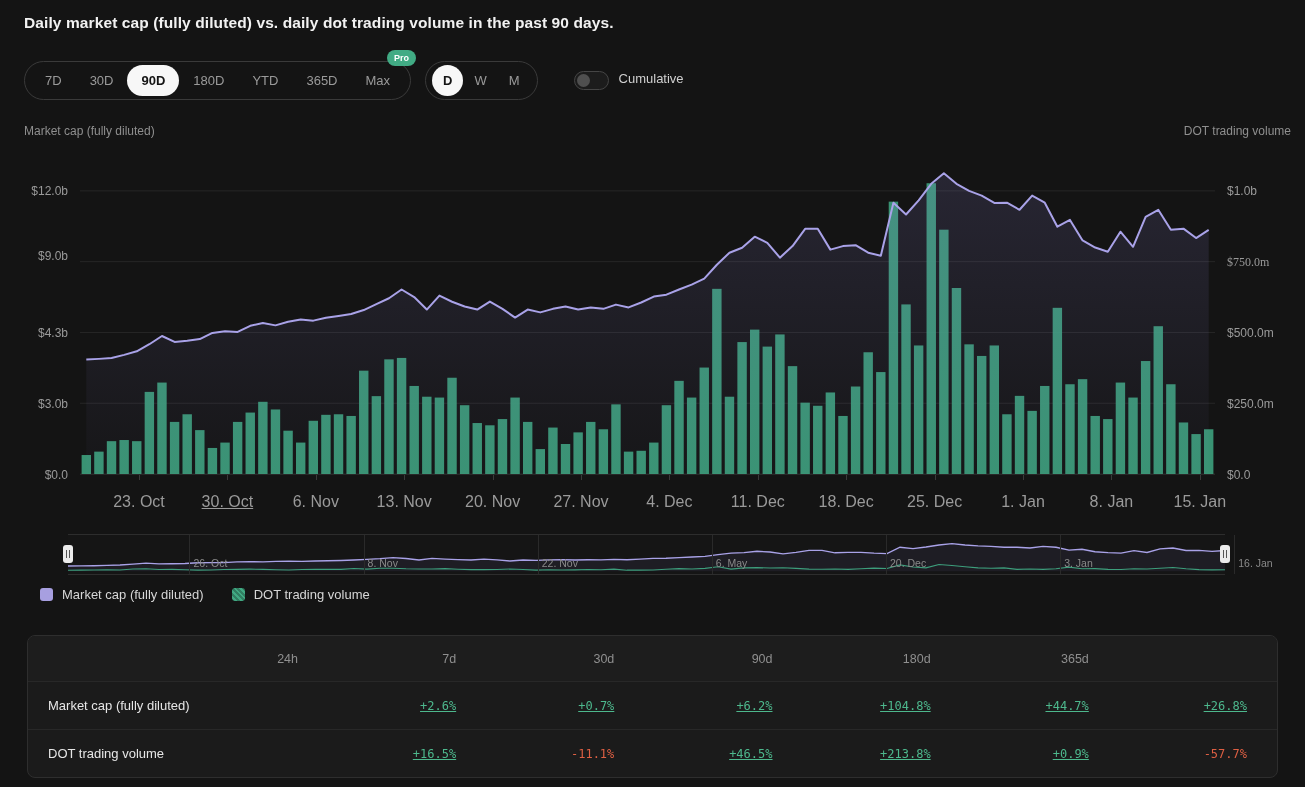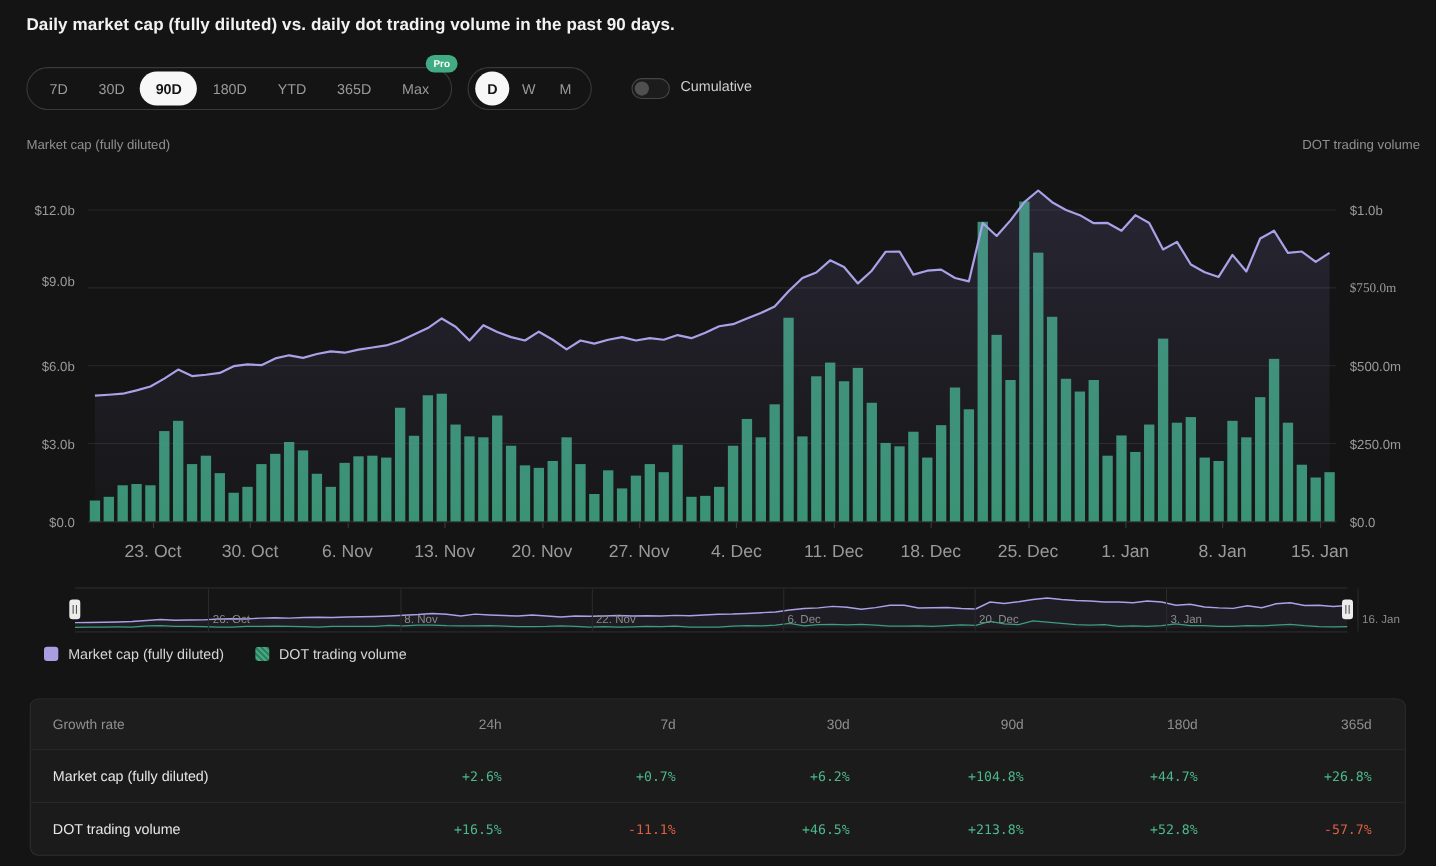--- a/index.html
+++ b/index.html
@@ -58,21 +58,21 @@
 
   
   .growth-table { position:absolute; left:27px; top:635px; width:1251px; border:1px solid #2e2e2e; border-radius:8px; background:#1b1b1b; overflow:hidden; }
   .t-row { display:grid; grid-template-columns:300px repeat(6, 1fr); align-items:center; height:48px; border-top:1px solid #282828; }
   .t-row.header { height:45px; border-top:none; background:#1d1d1d; }
   .t-cell { text-align:right; padding-right:30px; font-size:12.5px; }
   .t-cell.label { text-align:left; padding-left:20px; padding-right:0; font-size:13px; color:#e6e6e6; }
   .t-row.header .t-cell { color:#8f8f8f; }
   .t-row.header .t-cell.label { font-size:12.5px; }
   .val { font-family:"DejaVu Sans Mono", monospace; font-size:12px; }
-  .val.pos { color:#4db88d; }
+  .val.pos { color:#4db88d;text-decoration:underline; }
   .val.neg { color:#dd5f43; }
 </style>
 </head>
 <body>
 
 <div class="page">
 
   <div class="page-title">Daily market cap (fully diluted) vs. daily dot trading volume in the past 90 days.</div>
 
   <div class="controls">
@@ -99,21 +99,21 @@
       <span class="cum-label">Cumulative</span>
     </div>
   </div>
 
   <div class="axis-title left">Market cap (fully diluted)</div>
   <div class="axis-title right">DOT trading volume</div>
 
   <div class="gutter left" id="left-gutter">
       <div class="ytick" style="top: 36px;">$12.0b</div>
       <div class="ytick" style="top: 101px;">$9.0b</div>
-      <div class="ytick" style="top: 178px;">$6.0b</div>
+      <div class="ytick" style="top: 178px;">$4.3b</div>
       <div class="ytick" style="top: 249px;">$3.0b</div>
       <div class="ytick" style="top: 320px;">$0.0</div>
     </div>
   <div class="gutter right" id="right-gutter">
       <div class="ytick" style="top: 36px;">$1.0b</div>
       <div class="ytick" style="top: 107px; font-family: Liberation Serif, serif;">$750.0m</div>
       <div class="ytick" style="top: 178px;">$500.0m</div>
       <div class="ytick" style="top: 249px;">$250.0m</div>
       <div class="ytick" style="top: 320px;">$0.0</div>
     </div>
@@ -224,21 +224,21 @@
           <rect x="1098.77" width="9.41" y="268.31" height="51.69" fill="#3d9e7c" fill-opacity="0.92"></rect>
           <rect x="1111.38" width="9.41" y="279.96" height="40.04" fill="#3d9e7c" fill-opacity="0.92"></rect>
           <rect x="1123.99" width="9.41" y="275.13" height="44.87" fill="#3d9e7c" fill-opacity="0.92"></rect>
         </g>
       <path id="area-path" fill="url(#areaGrad)" stroke="none" d="M6.31,205.22 L18.92,204.51 L31.53,203.56 L44.14,200.48 L56.75,196.93 L69.36,189.83 L81.97,181.55 L94.58,187.47 L107.19,186.28 L119.81,184.63 L132.42,178.47 L145.03,176.82 L157.64,177.53 L170.25,171.37 L182.86,168.53 L195.47,170.90 L208.08,167.35 L220.69,164.98 L233.31,166.17 L245.92,163.33 L258.53,161.43 L271.14,159.54 L283.75,155.52 L296.36,149.60 L308.97,143.68 L321.58,134.93 L334.19,142.50 L346.81,155.04 L359.42,141.08 L372.03,147.23 L384.64,151.97 L397.25,155.04 L409.86,147.00 L422.47,154.33 L435.08,163.09 L447.69,155.04 L460.31,157.88 L472.92,154.33 L485.53,151.97 L498.14,155.04 L510.75,152.91 L523.36,154.33 L535.97,150.07 L548.58,152.91 L561.19,147.94 L573.81,142.03 L586.42,140.13 L599.03,134.93 L611.64,129.96 L624.25,124.04 L636.86,110.08 L649.47,98.01 L662.08,93.04 L674.69,81.91 L687.31,88.07 L699.92,102.98 L712.53,91.38 L725.14,74.10 L737.75,73.87 L750.36,94.93 L762.97,91.38 L775.58,90.43 L788.19,98.01 L800.81,101.08 L813.42,47.83 L826.03,59.67 L838.64,45.47 L851.25,28.90 L863.86,18.25 L876.47,28.90 L889.08,36.00 L901.69,40.73 L914.31,48.07 L926.92,47.83 L939.53,54.93 L952.14,40.73 L964.75,47.83 L977.36,71.97 L989.97,65.11 L1002.58,85.70 L1015.19,92.80 L1027.81,97.06 L1040.42,76.94 L1053.03,92.09 L1065.64,62.03 L1078.25,54.93 L1090.86,75.05 L1103.47,73.87 L1116.08,83.33 L1128.69,75.05 L1128.69,320 L6.305555555555555,320 Z"></path>
       <path id="line-path" fill="none" stroke-width="2" stroke-linejoin="round" d="M6.31,205.22 L18.92,204.51 L31.53,203.56 L44.14,200.48 L56.75,196.93 L69.36,189.83 L81.97,181.55 L94.58,187.47 L107.19,186.28 L119.81,184.63 L132.42,178.47 L145.03,176.82 L157.64,177.53 L170.25,171.37 L182.86,168.53 L195.47,170.90 L208.08,167.35 L220.69,164.98 L233.31,166.17 L245.92,163.33 L258.53,161.43 L271.14,159.54 L283.75,155.52 L296.36,149.60 L308.97,143.68 L321.58,134.93 L334.19,142.50 L346.81,155.04 L359.42,141.08 L372.03,147.23 L384.64,151.97 L397.25,155.04 L409.86,147.00 L422.47,154.33 L435.08,163.09 L447.69,155.04 L460.31,157.88 L472.92,154.33 L485.53,151.97 L498.14,155.04 L510.75,152.91 L523.36,154.33 L535.97,150.07 L548.58,152.91 L561.19,147.94 L573.81,142.03 L586.42,140.13 L599.03,134.93 L611.64,129.96 L624.25,124.04 L636.86,110.08 L649.47,98.01 L662.08,93.04 L674.69,81.91 L687.31,88.07 L699.92,102.98 L712.53,91.38 L725.14,74.10 L737.75,73.87 L750.36,94.93 L762.97,91.38 L775.58,90.43 L788.19,98.01 L800.81,101.08 L813.42,47.83 L826.03,59.67 L838.64,45.47 L851.25,28.90 L863.86,18.25 L876.47,28.90 L889.08,36.00 L901.69,40.73 L914.31,48.07 L926.92,47.83 L939.53,54.93 L952.14,40.73 L964.75,47.83 L977.36,71.97 L989.97,65.11 L1002.58,85.70 L1015.19,92.80 L1027.81,97.06 L1040.42,76.94 L1053.03,92.09 L1065.64,62.03 L1078.25,54.93 L1090.86,75.05 L1103.47,73.87 L1116.08,83.33 L1128.69,75.05" stroke="#a9a2e8"></path>
     </svg>
     <div id="xticks">
         <div class="xtick" style="left: 5.19824%;">23. Oct</div>
         <div class="xnotch" style="left: 5.19824%;"></div>
-        <div class="xtick" style="left: 12.9868%;">30. Oct</div>
+        <div class="xtick" style="left: 12.9868%; text-decoration: underline;">30. Oct</div>
         <div class="xnotch" style="left: 12.9868%;"></div>
         <div class="xtick" style="left: 20.7753%;">6. Nov</div>
         <div class="xnotch" style="left: 20.7753%;"></div>
         <div class="xtick" style="left: 28.5639%; text-align: right;">13. Nov</div>
         <div class="xnotch" style="left: 28.5639%;"></div>
         <div class="xtick" style="left: 36.3524%;">20. Nov</div>
         <div class="xnotch" style="left: 36.3524%;"></div>
         <div class="xtick" style="left: 44.141%;">27. Nov</div>
         <div class="xnotch" style="left: 44.141%;"></div>
         <div class="xtick" style="left: 51.9295%;">4. Dec</div>
@@ -272,21 +272,21 @@
         <i></i>
         <i></i>
       </div>
   <div class="mm-grid" style="left: 10.5%;"></div>
       <div class="mm-label" style="left: 10.5%; text-align: right;">26. Oct</div>
       <div class="mm-grid" style="left: 25.55%;"></div>
       <div class="mm-label" style="left: 25.55%;">8. Nov</div>
       <div class="mm-grid" style="left: 40.6%;"></div>
       <div class="mm-label" style="left: 40.6%;">22. Nov</div>
       <div class="mm-grid" style="left: 55.65%;"></div>
-      <div class="mm-label" style="left: 55.65%;">6. Dec</div>
+      <div class="mm-label" style="left: 55.65%;">6. May</div>
       <div class="mm-grid" style="left: 70.7%;"></div>
       <div class="mm-label" style="left: 70.7%;">20. Dec</div>
       <div class="mm-grid" style="left: 85.75%;"></div>
       <div class="mm-label" style="left: 85.75%;">3. Jan</div>
       <div class="mm-grid" style="left: 100.8%;"></div>
       <div class="mm-label" style="left: 100.8%;">16. Jan</div>
     </div>
 
   <div class="legend" id="legend">
       <div class="legend-item">
@@ -294,21 +294,20 @@
         <span>Market cap (fully diluted)</span>
       </div>
       <div class="legend-item">
         <span class="swatch green"></span>
         <span>DOT trading volume</span>
       </div>
     </div>
 
   <div class="growth-table" id="growth-table">
       <div class="t-row header">
-        <div class="t-cell label">Growth rate</div>
         <div class="t-cell">24h</div>
         <div class="t-cell">7d</div>
         <div class="t-cell">30d</div>
         <div class="t-cell">90d</div>
         <div class="t-cell">180d</div>
         <div class="t-cell">365d</div>
       </div>
       <div class="t-row">
         <div class="t-cell label">Market cap (fully diluted)</div>
         <div class="t-cell"><span class="val pos">+2.6%</span></div>
@@ -317,18 +316,18 @@
         <div class="t-cell"><span class="val pos">+104.8%</span></div>
         <div class="t-cell"><span class="val pos">+44.7%</span></div>
         <div class="t-cell"><span class="val pos">+26.8%</span></div>
       </div>
       <div class="t-row">
         <div class="t-cell label">DOT trading volume</div>
         <div class="t-cell"><span class="val pos">+16.5%</span></div>
         <div class="t-cell"><span class="val neg">-11.1%</span></div>
         <div class="t-cell"><span class="val pos">+46.5%</span></div>
         <div class="t-cell"><span class="val pos">+213.8%</span></div>
-        <div class="t-cell"><span class="val pos">+52.8%</span></div>
+        <div class="t-cell"><span class="val pos">+0.9%</span></div>
         <div class="t-cell"><span class="val neg">-57.7%</span></div>
       </div>
     </div>
 
 </div>
 
 </body></html>

